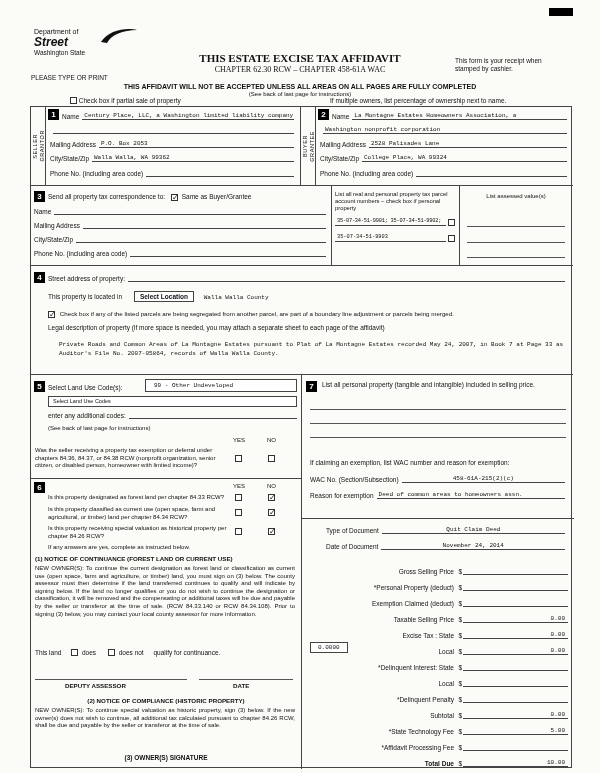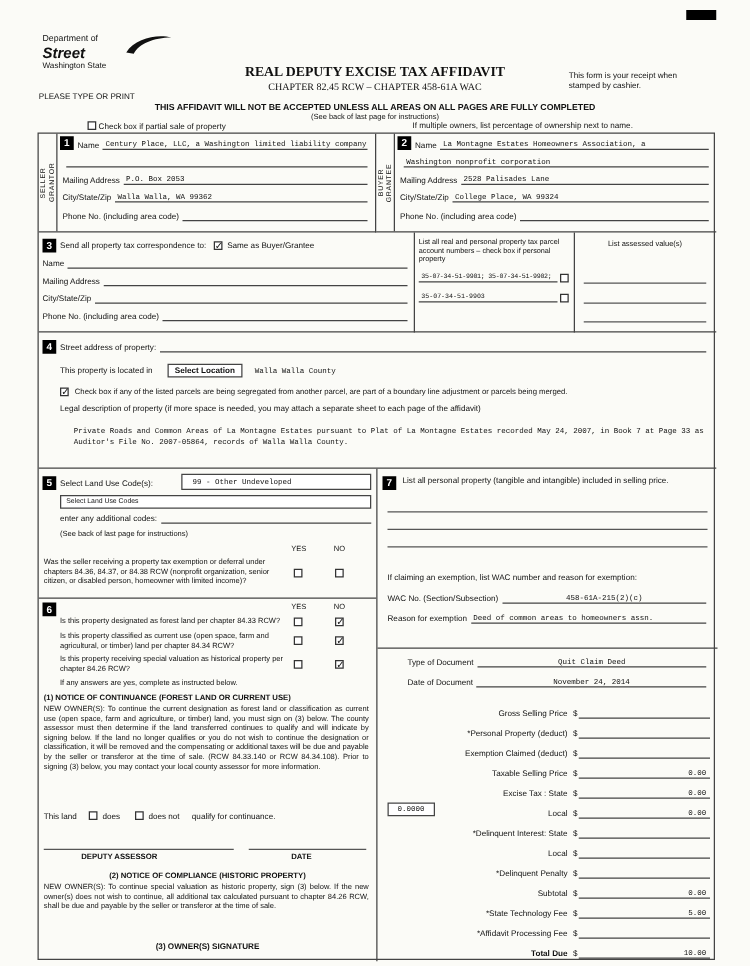--- a/index.html
+++ b/index.html
@@ -40,22 +40,22 @@
 
   <div class="abs" style="left:34px;top:26px;width:120px;height:36px">
     <svg class="abs" style="left:66px;top:1px" width="38" height="17" viewBox="0 0 38 17">
       <path d="M1 15 C8 3 27 0 37 3 C23 3 11 8 7 16 Z" fill="#111"></path>
     </svg>
     <div class="abs" style="left:0;top:2px;font-size:7px">Department of</div>
     <div class="abs b" style="left:0;top:9px;font-size:12px;font-style:italic">Street</div>
     <div class="abs" style="left:0;top:23px;font-size:6.5px">Washington State</div>
   </div>
 
-  <div class="abs b c serif" style="left:0;right:0;top:52px;font-size:11px">REAL DEPUTY EXCISE TAX AFFIDAVIT</div>
-  <div class="abs c serif" style="left:0;right:0;top:65px;font-size:8px">CHAPTER 82.45 RCW – CHAPTER 458-61A WAC</div>
+  <div class="abs b c serif" style="left:0;right:0;top:52px;font-size:11px">THIS ESTATE EXCISE TAX AFFIDAVIT</div>
+  <div class="abs c serif" style="left:0;right:0;top:65px;font-size:8px">CHAPTER 62.30 RCW – CHAPTER 458-61A WAC</div>
   <div class="abs" style="left:455px;top:57px;width:108px;font-size:6.5px;line-height:8px">This form is your receipt when stamped by cashier.</div>
   <div class="abs" style="left:31px;top:74px;font-size:6.5px">PLEASE TYPE OR PRINT</div>
   <div class="abs b c" style="left:0;right:0;top:83px;font-size:7px">THIS AFFIDAVIT WILL NOT BE ACCEPTED UNLESS ALL AREAS ON ALL PAGES ARE FULLY COMPLETED</div>
   <div class="abs c" style="left:0;right:0;top:91px;font-size:6px">(See back of last page for instructions)</div>
 
   <div class="abs" style="left:70px;top:97px">
     <span class="cb"></span>
     <span>Check box if partial sale of property</span>
   </div>
   <div class="abs" style="left:330px;top:97px">If multiple owners, list percentage of ownership next to name.</div>

